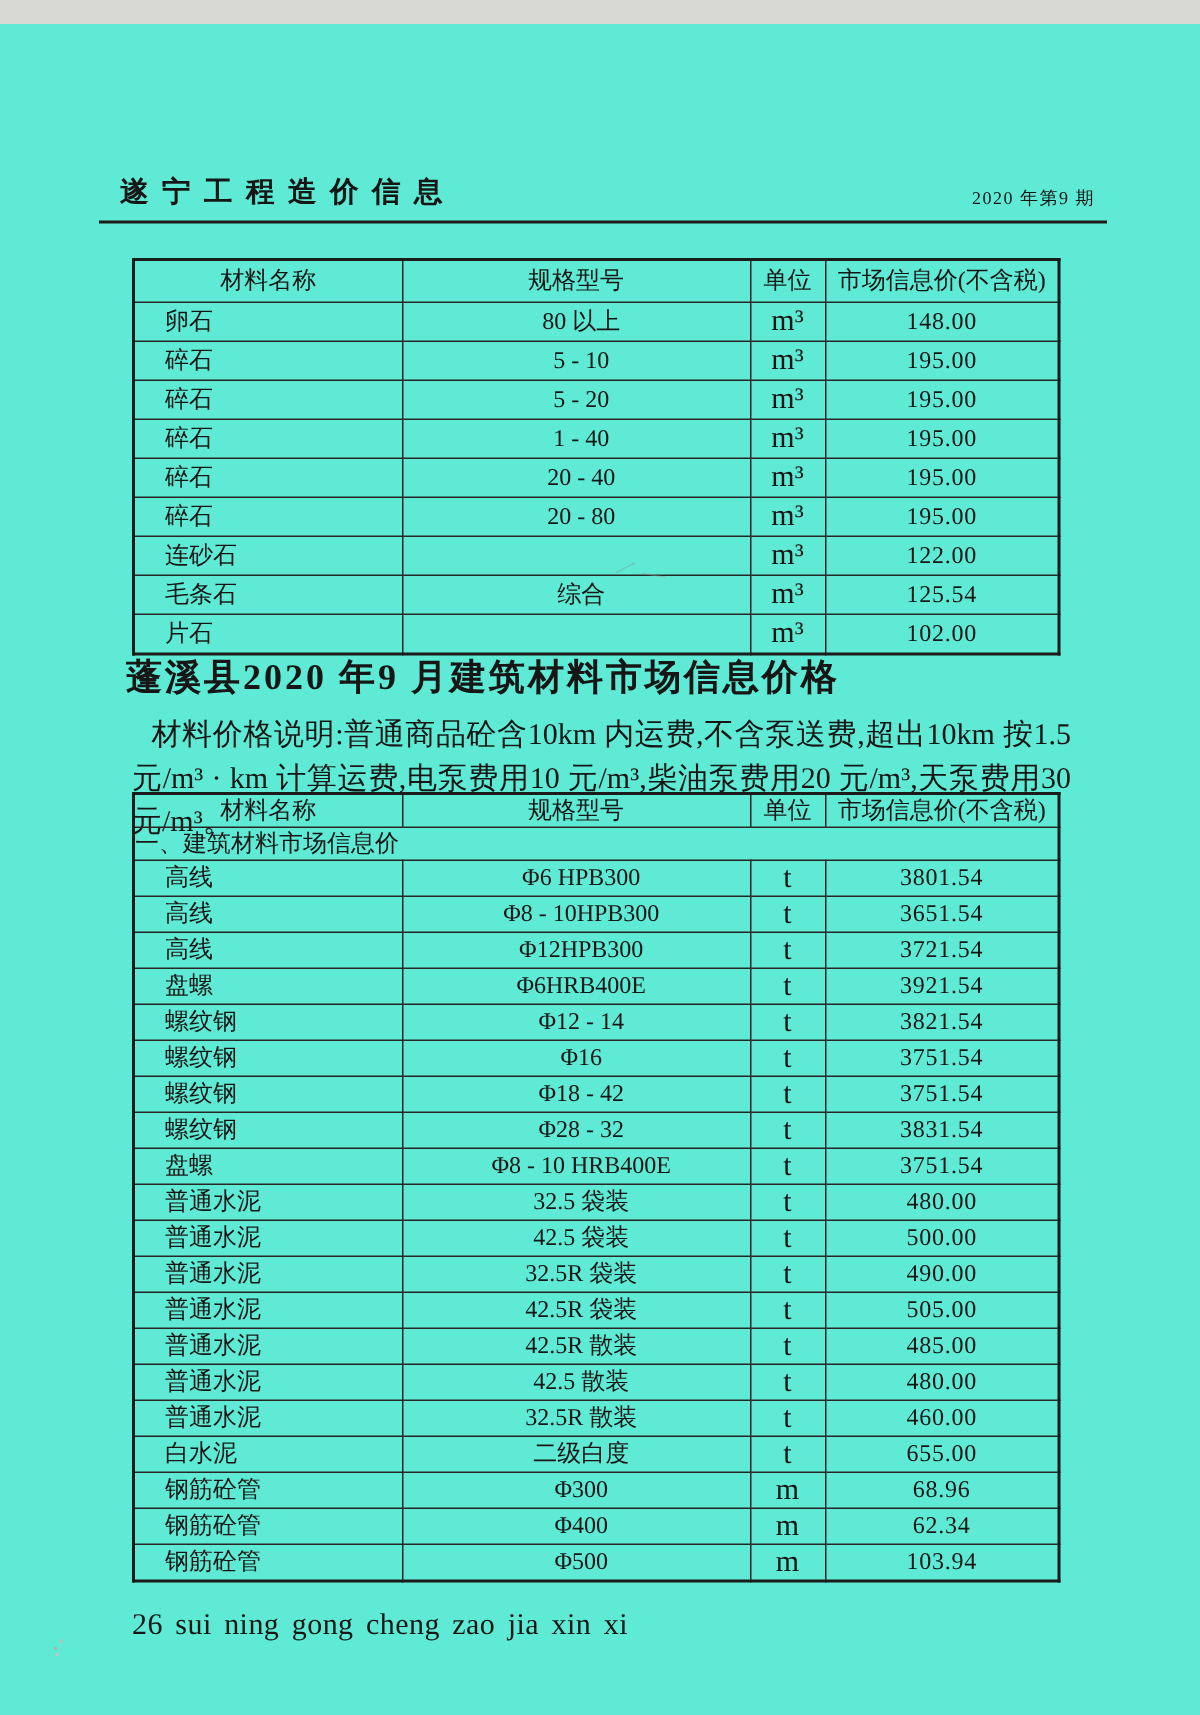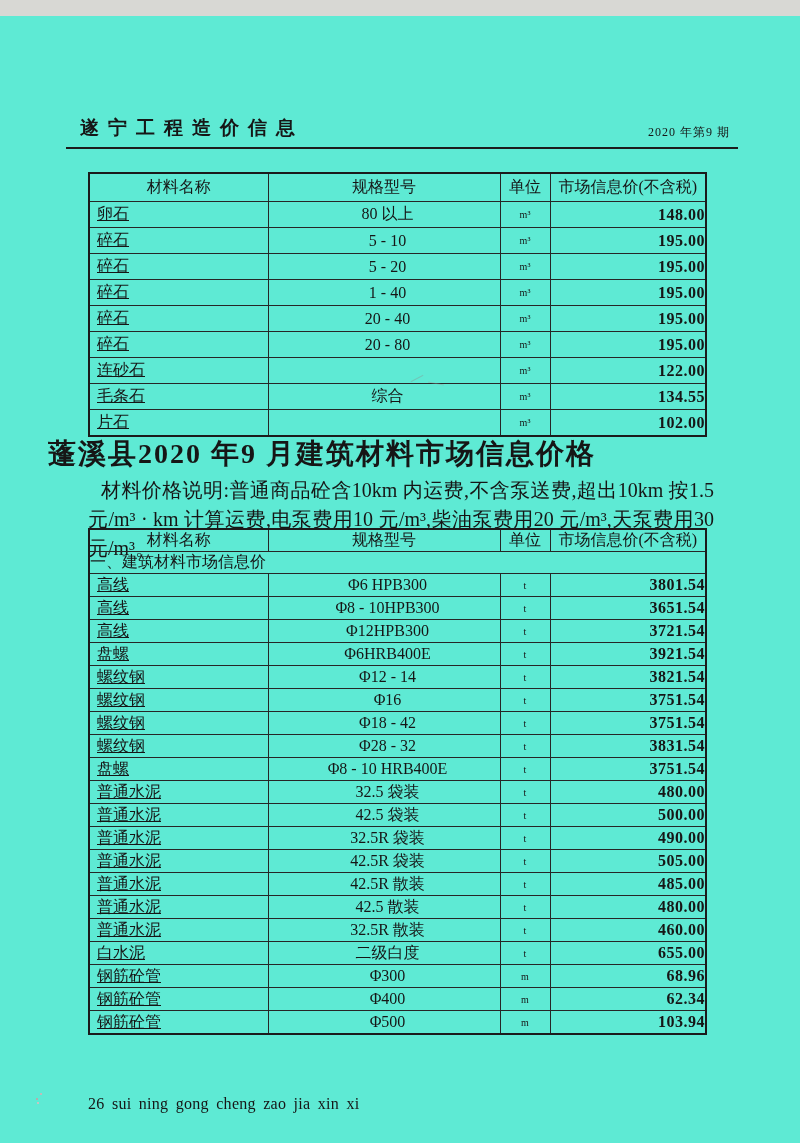--- a/index.html
+++ b/index.html
@@ -31,39 +31,39 @@
     border:1px solid #262626;
     font-weight:normal; font-size:16px;
     padding:0; vertical-align:middle; white-space:nowrap; overflow:hidden;
   }
   th { text-align:center; }
   .t1 th { height:27px; }
   .t1 td { height:25px; }
   .t2 th { height:20px; }
   .t2 td { height:22px; }
   .t2 tr.section-row td { height:19px; text-align:left; }
-  td.c0 { text-align:left; padding-left:7px;text-decoration:underline; }
+  td.c0 { text-align:left; padding-left:20px; }
   td.c1 { text-align:center; padding-left:7px; }
-  td.c2 { text-align:center; font-size:10px; }
-  td.c3 { text-align:right; letter-spacing:0.5px;font-weight:bold; }
+  td.c2 { text-align:center; font-size:20px; }
+  td.c3 { text-align:center; letter-spacing:0.5px; }
 
   
   .page-title {
     position:absolute; top:419px; left:0; width:644px; margin:0;
-    text-align:center; font-size:28px; font-weight:bold; letter-spacing:2px;
+    text-align:center; font-size:24px; font-weight:bold; letter-spacing:2px;
   }
   .price-note {
     position:absolute; top:460px; left:88px; width:626px; margin:0;
     font-size:20px; line-height:29px; text-indent:13px; text-align:justify;
   }
 
   
   .page-footer {
-    position:absolute; top:1079px; left:88px;
-    font-size:16px; word-spacing:3px; letter-spacing:0.3px;
+    position:absolute; top:1056px; left:88px;
+    font-size:20px; word-spacing:3px; letter-spacing:0.3px;
   }
 
   
   .smudge {
     position:absolute; left:410px; top:360px; width:36px; height:12px; opacity:.38;
   }
   .smudge .s1 { position:absolute; left:0; top:2px; width:14px; border-top:1.5px solid #8d8d8d; transform:rotate(-28deg); }
   .smudge .s2 { position:absolute; left:18px; top:7px; width:16px; border-top:1.5px solid #9a9a9a; transform:rotate(10deg); }
   .speck {
     position:absolute; left:36px; top:1082px; width:2px; height:2px; background:#b0b0ae;
@@ -139,21 +139,21 @@
         <tr>
           <td class="c0">连砂石</td>
           <td class="c1"></td>
           <td class="c2">m³</td>
           <td class="c3">122.00</td>
         </tr>
         <tr>
           <td class="c0">毛条石</td>
           <td class="c1">综合</td>
           <td class="c2">m³</td>
-          <td class="c3">134.55</td>
+          <td class="c3">125.54</td>
         </tr>
         <tr>
           <td class="c0">片石</td>
           <td class="c1"></td>
           <td class="c2">m³</td>
           <td class="c3">102.00</td>
         </tr>
       </tbody>
   </table>
 

